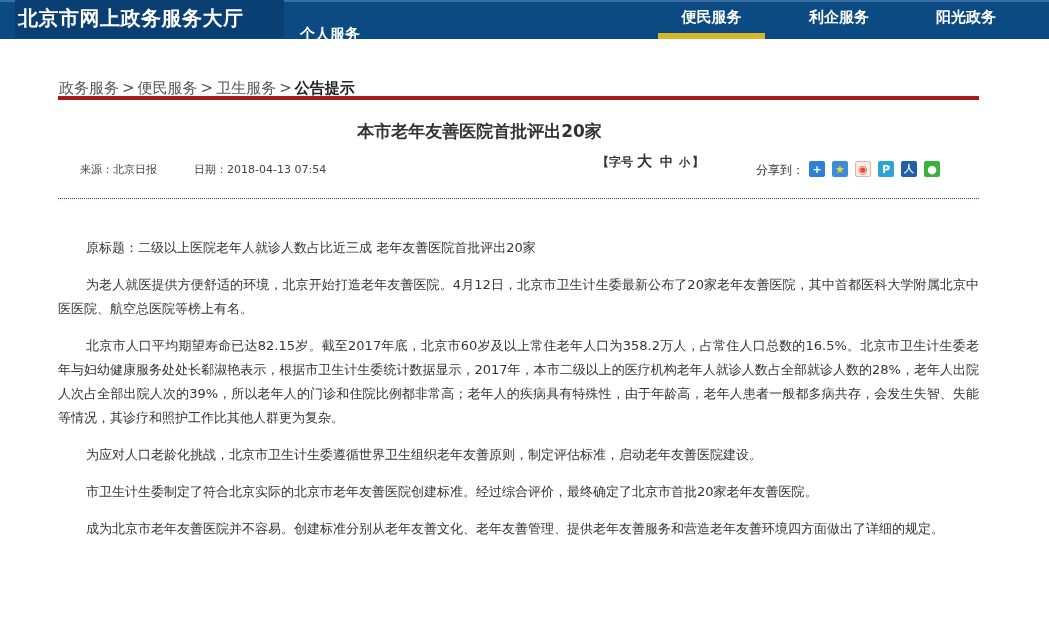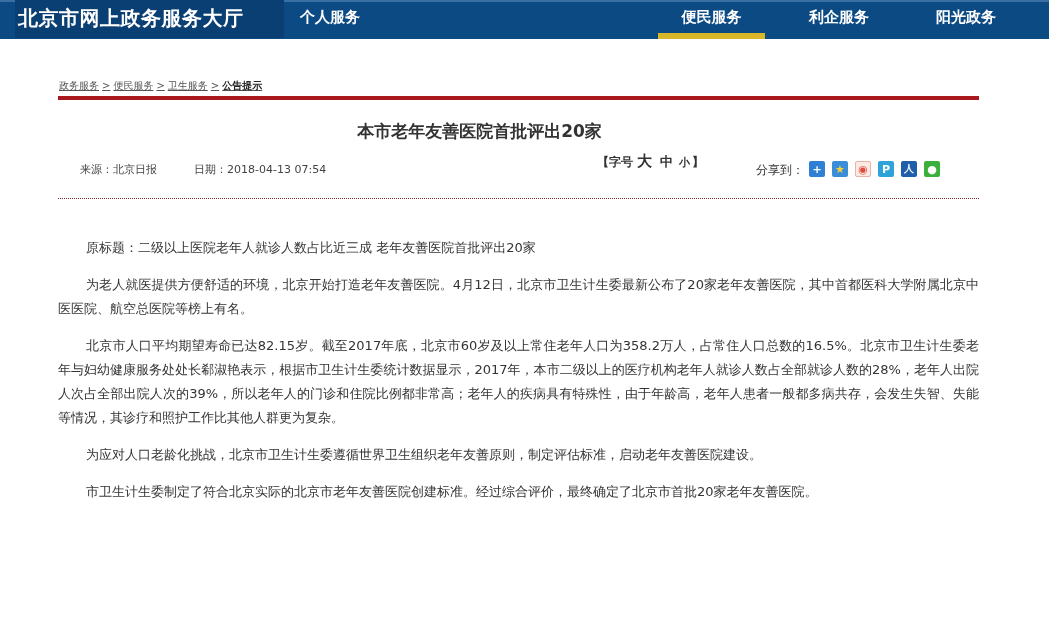--- a/index.html
+++ b/index.html
@@ -7,21 +7,21 @@
   body { font-family: "DejaVu Sans", "Liberation Sans", sans-serif; color: #333; position: relative; }
 
   .topbar { position: absolute; left: 0; top: 0; width: 1049px; height: 39px; background: #0b4a83; }
   .topbar-top { position: absolute; left: 0; top: 0; width: 1049px; height: 2px; background: #3a6fa3; }
   .logo { position: absolute; left: 15px; top: 0; width: 269px; height: 38px; background: #0a3f73; color: #ffffff;
           font-size: 20px; font-weight: bold; line-height: 36px; padding-left: 3px; letter-spacing: 0.5px; white-space: nowrap; }
   .nav-item { position: absolute; top: 0; height: 39px; line-height: 34px; color: #ffffff; font-size: 15px; font-weight: bold; text-align: center; white-space: nowrap; }
   .nav-item .ul { position: absolute; left: 0; right: 0; bottom: 0; height: 6px; background: transparent; }
   .nav-item.active .ul { background: #d8b628; }
 
-  .breadcrumb { position: absolute; left: 59px; top: 79px; font-size: 10px; color: #555; white-space: nowrap; text-decoration: underline; }
+  .breadcrumb { position: absolute; left: 59px; top: 79px; font-size: 15px; color: #555; white-space: nowrap; }
   .breadcrumb .sep { margin: 0 3px; color: #555; }
   .breadcrumb .current { color: #222; font-weight: bold; }
   .redline { position: absolute; left: 58px; top: 96px; width: 921px; height: 4px; background: #a9181c; }
 
   .title { position: absolute; left: 0; width: 959px; top: 120px; text-align: center; font-size: 17px; font-weight: bold; color: #333; }
   .meta { position: absolute; top: 162px; font-size: 11px; color: #444; white-space: nowrap; }
   .fontsize { position: absolute; left: 597px; top: 152px; font-size: 12px; color: #333; white-space: nowrap; font-weight: bold; }
   .fontsize .big { font-size: 15px; margin: 0 4px; cursor: pointer; }
   .fontsize .mid { font-size: 13px; margin: 0 4px; cursor: pointer; }
   .fontsize .sm { font-size: 11px; margin: 0 2px; cursor: pointer; }
@@ -33,21 +33,21 @@
   .content { position: absolute; left: 58px; top: 236px; width: 921px; font-size: 13px; color: #333; line-height: 24px; }
   .content p { text-indent: 28px; margin-bottom: 13px; text-align: justify; }
 </style>
 </head>
 <body>
 
 <div class="topbar">
   <div class="topbar-top"></div>
   <div class="logo">北京市网上政务服务大厅</div>
 
-  <div class="nav-item" style="left:272px;width:116px;">
+  <div class="nav-item" style="left:272px;width:116px;margin-top:17px;">
     <span>个人服务</span><div class="ul"></div>
   </div>
   <div class="nav-item active" style="left:658px;width:107px;">
     <span>便民服务</span><div class="ul"></div>
   </div>
   <div class="nav-item" style="left:781px;width:116px;">
     <span>利企服务</span><div class="ul"></div>
   </div>
   <div class="nav-item" style="left:908px;width:116px;">
     <span>阳光政务</span><div class="ul"></div>
@@ -83,13 +83,14 @@
 </div>
 
 <div class="dotline"></div>
 
 <div class="content">
   <p>原标题：二级以上医院老年人就诊人数占比近三成 老年友善医院首批评出20家</p>
   <p>为老人就医提供方便舒适的环境，北京开始打造老年友善医院。4月12日，北京市卫生计生委最新公布了20家老年友善医院，其中首都医科大学附属北京中医医院、航空总医院等榜上有名。</p>
   <p>北京市人口平均期望寿命已达82.15岁。截至2017年底，北京市60岁及以上常住老年人口为358.2万人，占常住人口总数的16.5%。北京市卫生计生委老年与妇幼健康服务处处长郗淑艳表示，根据市卫生计生委统计数据显示，2017年，本市二级以上的医疗机构老年人就诊人数占全部就诊人数的28%，老年人出院人次占全部出院人次的39%，所以老年人的门诊和住院比例都非常高；老年人的疾病具有特殊性，由于年龄高，老年人患者一般都多病共存，会发生失智、失能等情况，其诊疗和照护工作比其他人群更为复杂。</p>
   <p>为应对人口老龄化挑战，北京市卫生计生委遵循世界卫生组织老年友善原则，制定评估标准，启动老年友善医院建设。</p>
   <p>市卫生计生委制定了符合北京实际的北京市老年友善医院创建标准。经过综合评价，最终确定了北京市首批20家老年友善医院。</p>
+  <p>成为北京市老年友善医院并不容易。创建标准分别从老年友善文化、老年友善管理、提供老年友善服务和营造老年友善环境四方面做出了详细的规定。</p>
 </div>
 
 </body></html>

